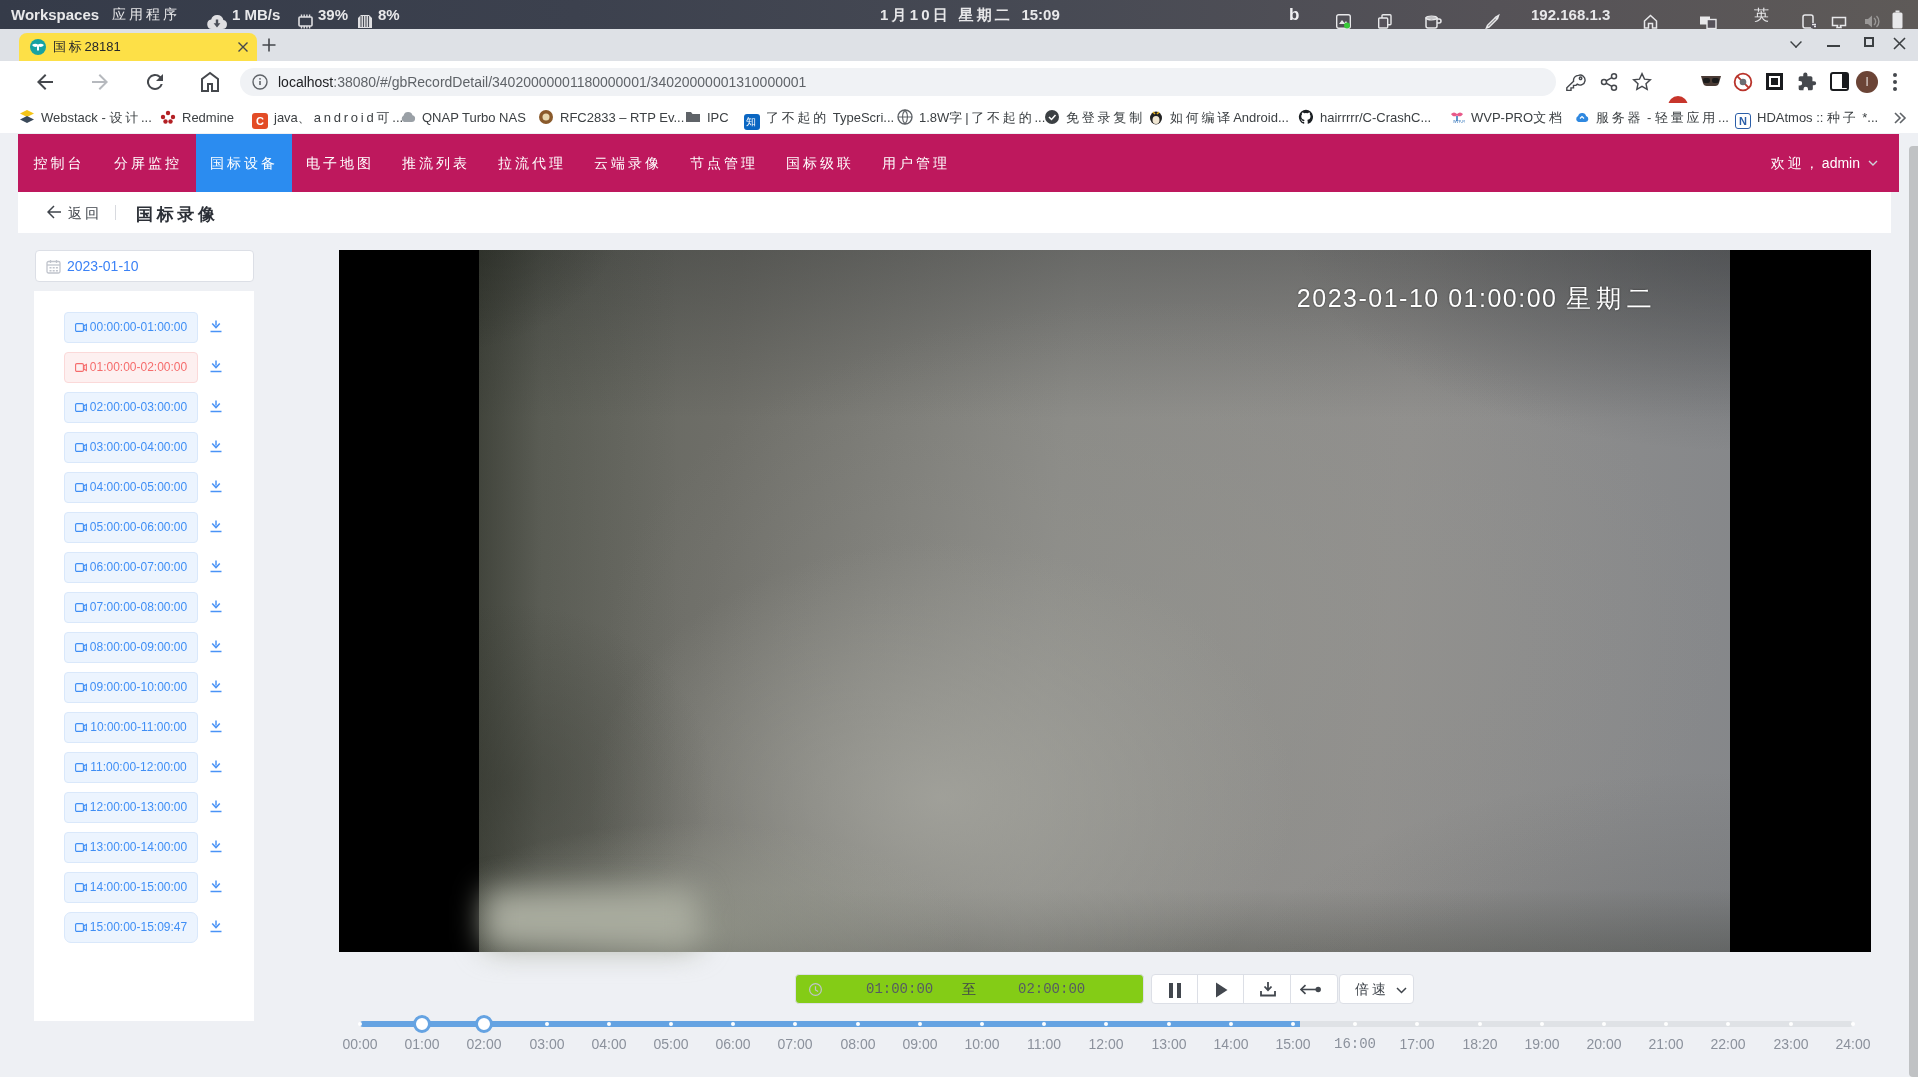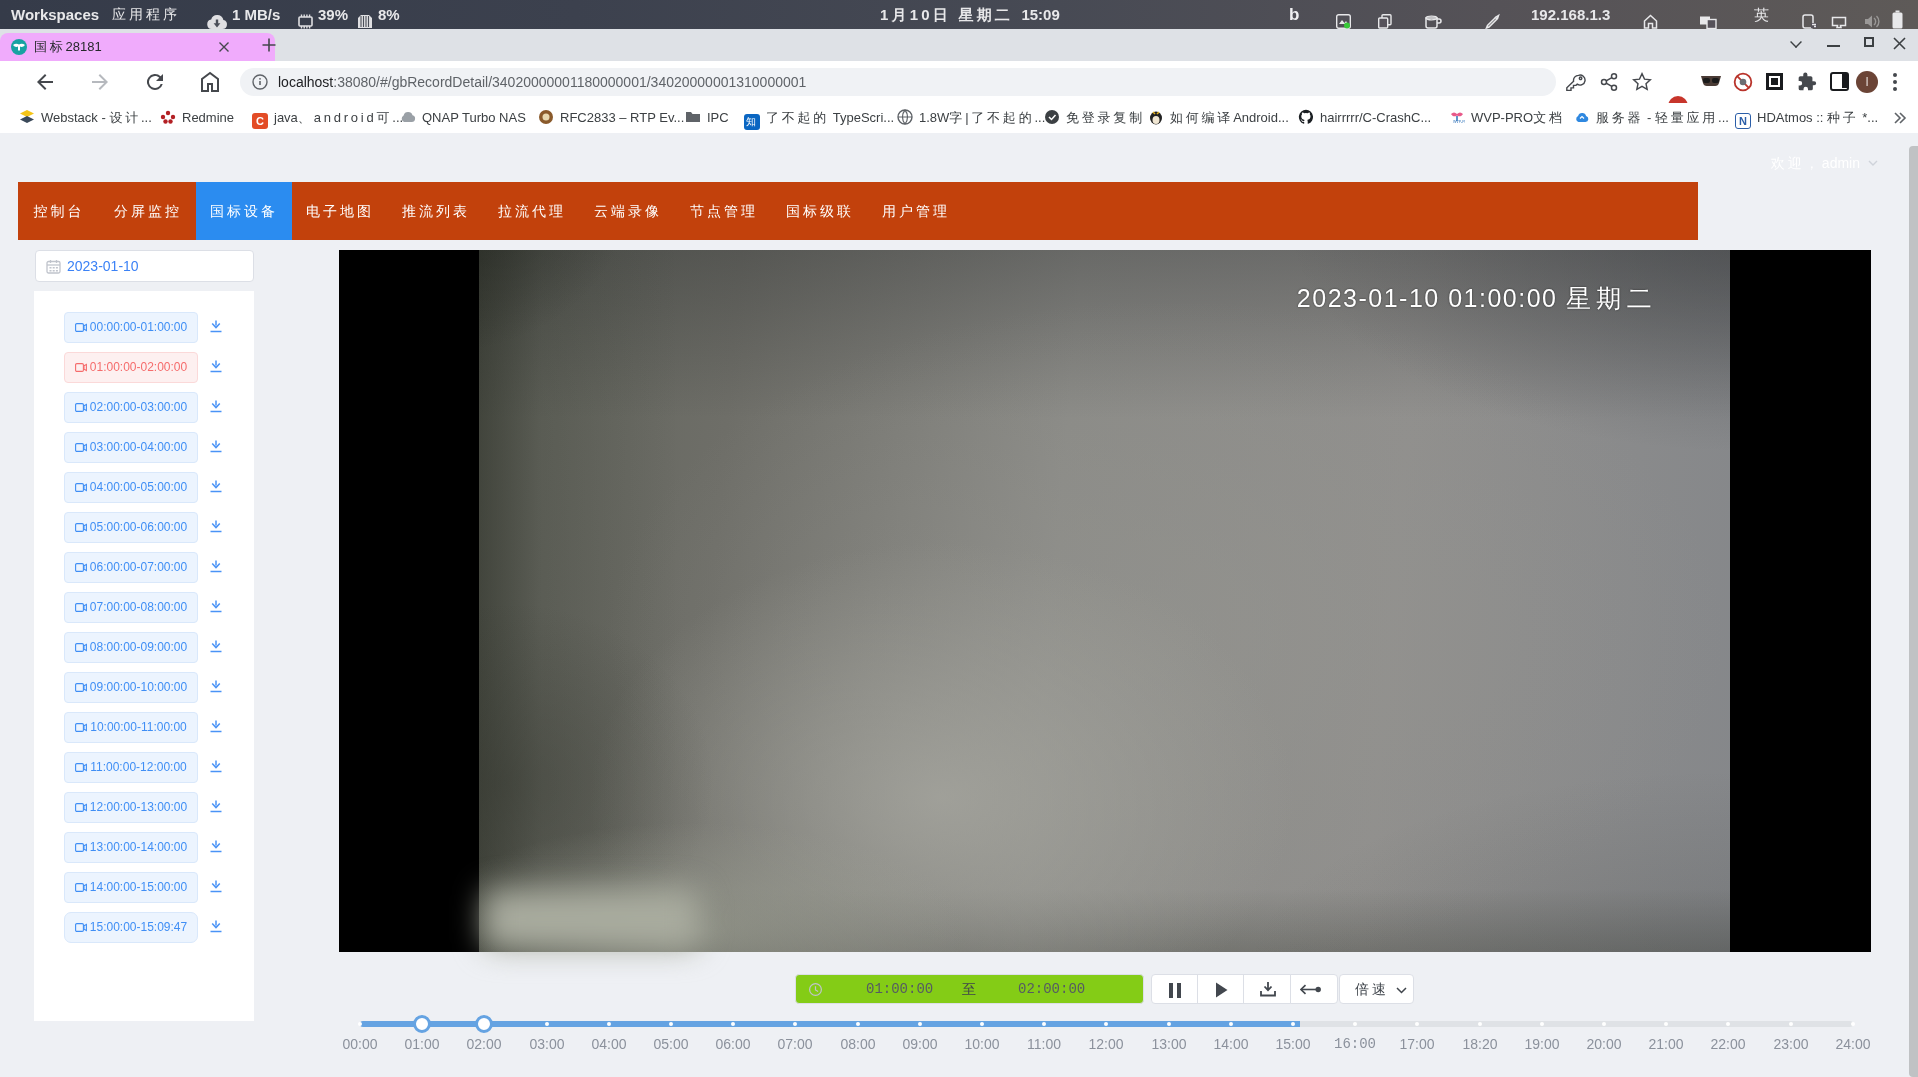--- a/index.html
+++ b/index.html
@@ -6,30 +6,30 @@
 html,body { width:1918px; height:1077px; overflow:hidden; }
 #page { position:relative; width:1918px; height:1077px; background:#eef0f4; font-family:"Liberation Sans",sans-serif; }
 .cjk { letter-spacing:0.214em; }
 
 #osbar { position:absolute; left:0; top:0; width:1918px; height:29px;
   background:linear-gradient(90deg,#353b49 0%,#3c414e 30%,#474a54 55%,#555257 78%,#5e5a58 100%);
   color:#e8e8ea; font-size:15px; }
 #osbar .it { position:absolute; top:0; height:29px; line-height:29px; white-space:nowrap; }
 
 #tabbar { position:absolute; left:0; top:29px; width:1918px; height:32px; background:#dee1e6; }
-#tab { position:absolute; left:0; top:4px; width:275px; height:28px; background:#f0abfc; border-radius:8px 8px 0 0; }
+#tab { position:absolute; left:19px; top:4px; width:238px; height:28px; background:#fde047; border-radius:8px 8px 0 0; }
 
 #toolbar { position:absolute; left:0; top:61px; width:1918px; height:42px; background:#fff; }
 #omnibox { position:absolute; left:240px; top:7px; width:1316px; height:28px; background:#f0f2f5; border-radius:14px; font-size:14px; color:#202124; line-height:28px; }
 
 #bookmarks { position:absolute; left:0; top:103px; width:1918px; height:30px; background:#fff; font-size:13px; color:#3c4043; }
 .bm { position:absolute; top:0; height:30px; line-height:30px; white-space:nowrap; }
 .bmi { display:inline-block; width:16px; height:16px; vertical-align:-3px; border-radius:3px; }
 
-#navbar { position:absolute; left:18px; top:134px; width:1680px; height:58px; background:#c2410c; display:flex;margin-top:48px; }
+#navbar { position:absolute; left:18px; top:134px; width:1881px; height:58px; background:#be185d; display:flex; }
 .nav-it { height:58px; line-height:58px; text-align:center; color:#fff; font-size:14px; }
 .nav-act { background:#2b8cf0; }
 #welcome { position:absolute; right:40px; top:134px; height:58px; line-height:58px; color:#fff; font-size:14px; }
 
 #backrow { position:absolute; left:18px; top:192px; width:1873px; height:41px; background:#fff; }
 
 #dateinput { position:absolute; left:35px; top:250px; width:219px; height:32px; background:#fff; border:1px solid #dcdfe6; border-radius:4px; }
 #card { position:absolute; left:34px; top:291px; width:220px; height:730px; background:#fff; }
 .seg { position:absolute; left:30px; width:134px; height:31px; border-radius:4px; font-size:12px; line-height:29px; text-align:center; white-space:nowrap; }
 .seg-b { background:#ecf4fe; border:1px solid #d9e8fb; color:#3f8ef5; }
@@ -280,20 +280,28 @@
     <div class="nav-it cjk" style="width:96px;">推流列表</div>
     <div class="nav-it cjk" style="width:96px;">拉流代理</div>
     <div class="nav-it cjk" style="width:96px;">云端录像</div>
     <div class="nav-it cjk" style="width:96px;">节点管理</div>
     <div class="nav-it cjk" style="width:96px;">国标级联</div>
     <div class="nav-it cjk" style="width:96px;">用户管理</div>
   </div>
   <div id="welcome"><span class="cjk">欢迎，</span>admin<svg style="margin-left:8px;vertical-align:2px;" width="10" height="6" viewBox="0 0 10 6">
         <path d="M1 1l4 4 4-4" fill="none" stroke="#cfd3da" stroke-width="1.4"></path>
       </svg></div>
+  <div id="backrow">
+    <svg style="position:absolute;left:29px;top:13px;" width="15" height="14" viewBox="0 0 15 14">
+        <path d="M7 1L1 7l6 6M1 7h13" fill="none" stroke="#3f444b" stroke-width="1.5"></path>
+      </svg>
+    <span class="cjk" style="position:absolute;left:50px;top:13px;font-size:14px;color:#3f444b;">返回</span>
+    <div style="position:absolute;left:97px;top:13px;width:1px;height:15px;background:#d8dadf;"></div>
+    <span class="cjk" style="position:absolute;left:118px;top:11px;font-size:17px;font-weight:bold;color:#2b2f36;">国标录像</span>
+  </div>
   <div id="dateinput">
     <svg style="position:absolute;left:10px;top:8px;" width="15" height="15" viewBox="0 0 15 15">
         <rect x="1" y="2.5" width="13" height="11.5" rx="1.5" fill="none" stroke="#c0c4cc" stroke-width="1.3"></rect>
         <path d="M1 6h13" stroke="#c0c4cc" stroke-width="1.3"></path>
         <path d="M4.5 1v3M10.5 1v3" stroke="#c0c4cc" stroke-width="1.3"></path>
         <g fill="#c0c4cc">
           <rect x="3.5" y="8" width="2" height="1.5"></rect>
           <rect x="6.7" y="8" width="2" height="1.5"></rect>
           <rect x="9.9" y="8" width="2" height="1.5"></rect>
           <rect x="3.5" y="11" width="2" height="1.5"></rect>

